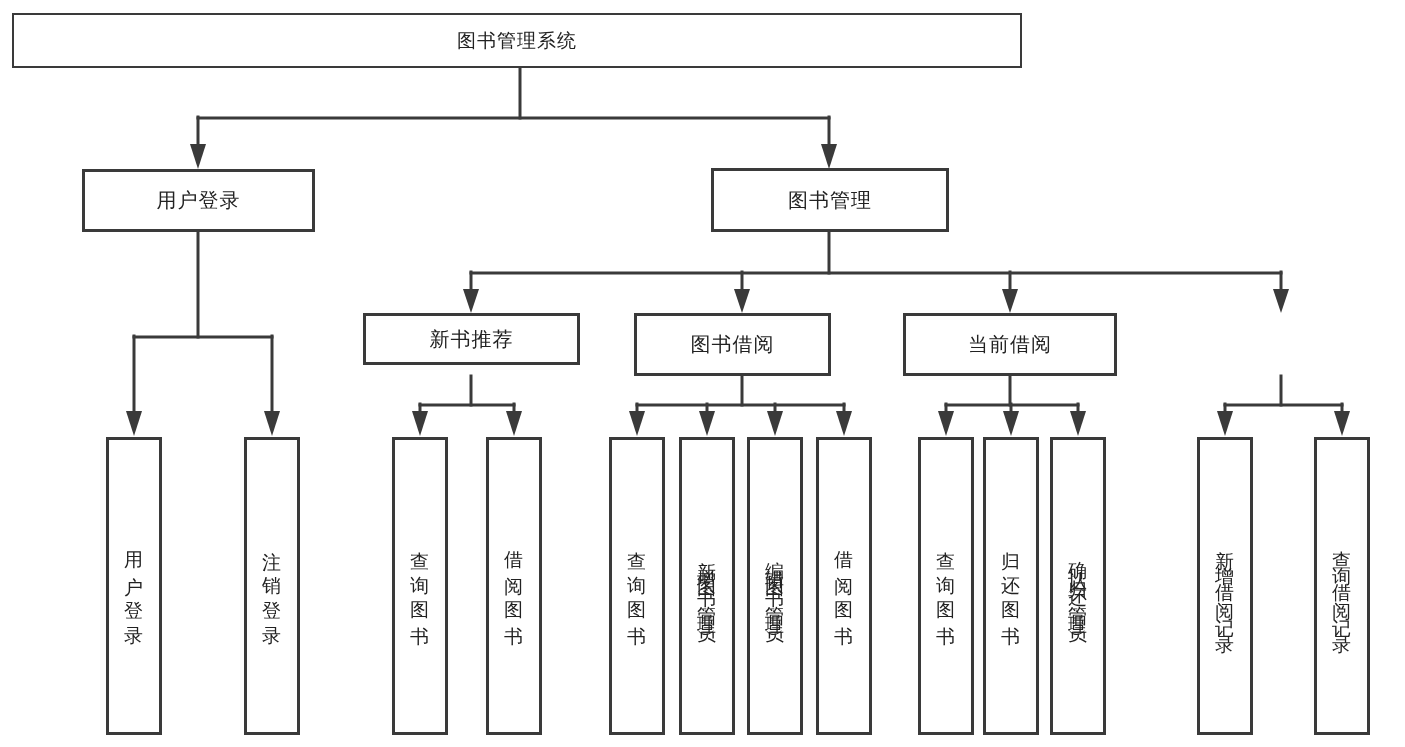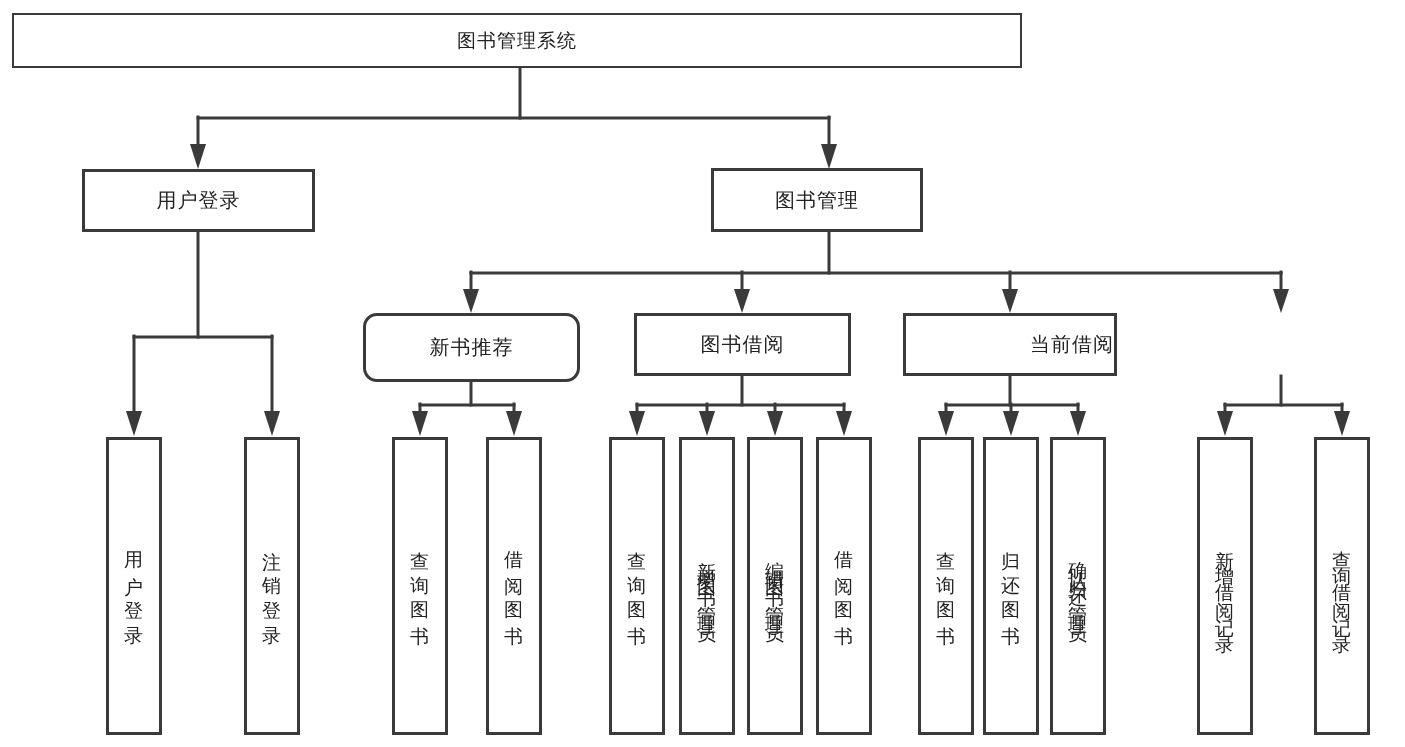--- a/index.html
+++ b/index.html
@@ -20,24 +20,24 @@
     position:absolute;
     box-sizing:border-box;
     background:#ffffff;
     border:3px solid #3a3a3a;
     display:flex;align-items:center;justify-content:center;
     color:#222222;
   }
   .hbox{font-size:20px;letter-spacing:1px;}
   .root{left:12px;top:13px;width:1010px;height:55px;border-width:2px;font-size:19px;}
   .n-user-login{left:82px;top:169px;width:233px;height:63px;}
-  .n-book-mgmt{left:711px;top:168px;width:212px;height:64px;}
-  .n-new-books{left:363px;top:313px;width:217px;height:69px;border-radius:14px;}
-  .n-book-borrow{left:634px;top:313px;width:217px;height:63px;}
-  .n-cur-borrow{left:903px;top:313px;width:214px;height:63px;justify-content:flex-end;}
+  .n-book-mgmt{left:711px;top:168px;width:238px;height:64px;}
+  .n-new-books{left:363px;top:313px;width:217px;height:52px;}
+  .n-book-borrow{left:634px;top:313px;width:197px;height:63px;}
+  .n-cur-borrow{left:903px;top:313px;width:214px;height:63px;}
   .n-records{left:1172px;top:313px;width:218px;height:63px;}
   .leaf{
     top:437px;width:56px;height:298px;
     font-size:19px;
   }
   .leaf span{
     writing-mode:vertical-rl;
     text-orientation:mixed;
     white-space:nowrap;
     line-height:1;

